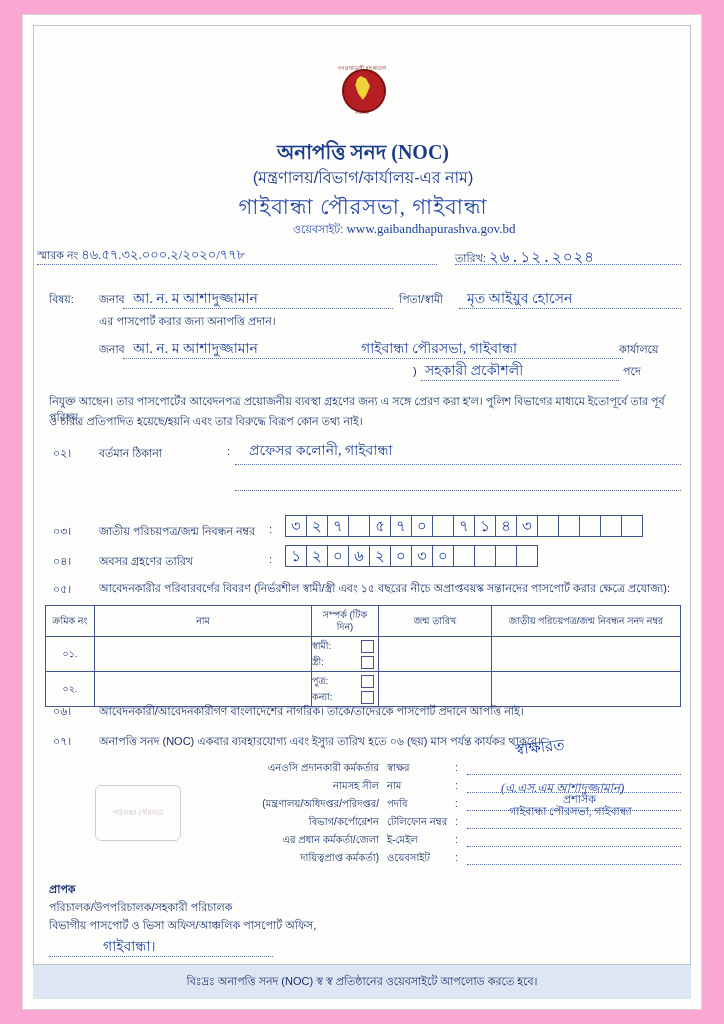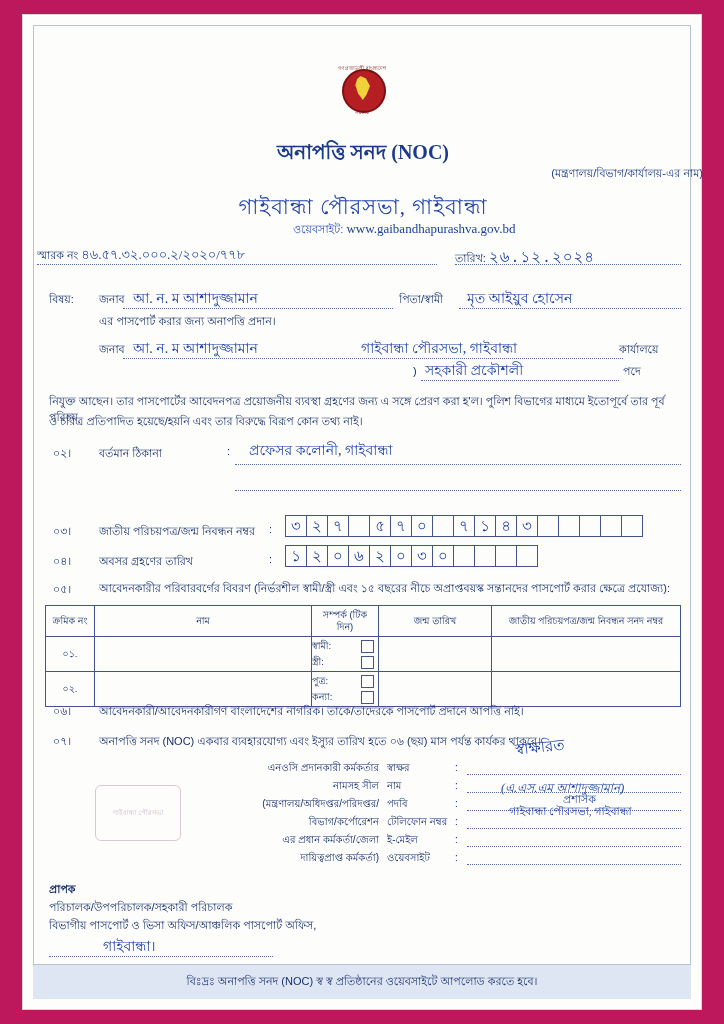--- a/index.html
+++ b/index.html
@@ -5,21 +5,21 @@
   html,body{margin:0;padding:0;}
   body{
     width:724px;height:1024px;
     background:#c9c9c9;
     font-family:"Liberation Sans", sans-serif;
     overflow:hidden;
   }
   .page{
     position:relative;
     width:724px;height:1024px;
-    background:#be185d;
+    background:#f9a8d4;
     box-sizing:border-box;
   }
   .sheet{
     position:absolute;
     left:22px;top:14px;
     width:680px;height:996px;
     background:#fdfdfb;
     border:1px solid #d8d8d2;
     box-sizing:border-box;
   }
@@ -55,22 +55,22 @@
     font-size:5px;color:#7d1013;
   }
 
   
   .title{
     position:absolute;left:0;top:122px;width:680px;text-align:center;
     font-family:"Liberation Serif", serif;
     font-size:20px;font-weight:bold;color:#1b3a8a;
   }
   .subtitle{
-    position:absolute;left:0;top:150px;width:680px;text-align:right;
-    font-size:11px;color:#1b3a8a;
+    position:absolute;left:0;top:150px;width:680px;text-align:center;
+    font-size:16px;color:#1b3a8a;
   }
   .hw{
     font-family:"Liberation Serif", serif;
     color:#1a3fa0;
   }
   .office-name{
     position:absolute;left:0;top:176px;width:680px;text-align:center;
     font-size:21px;color:#2244aa;
     font-family:"Liberation Serif", serif;
     letter-spacing:1px;

